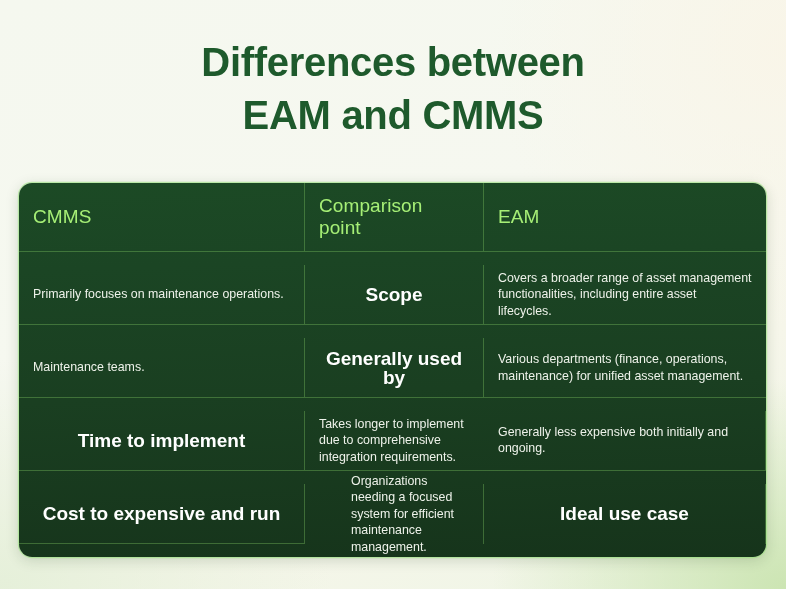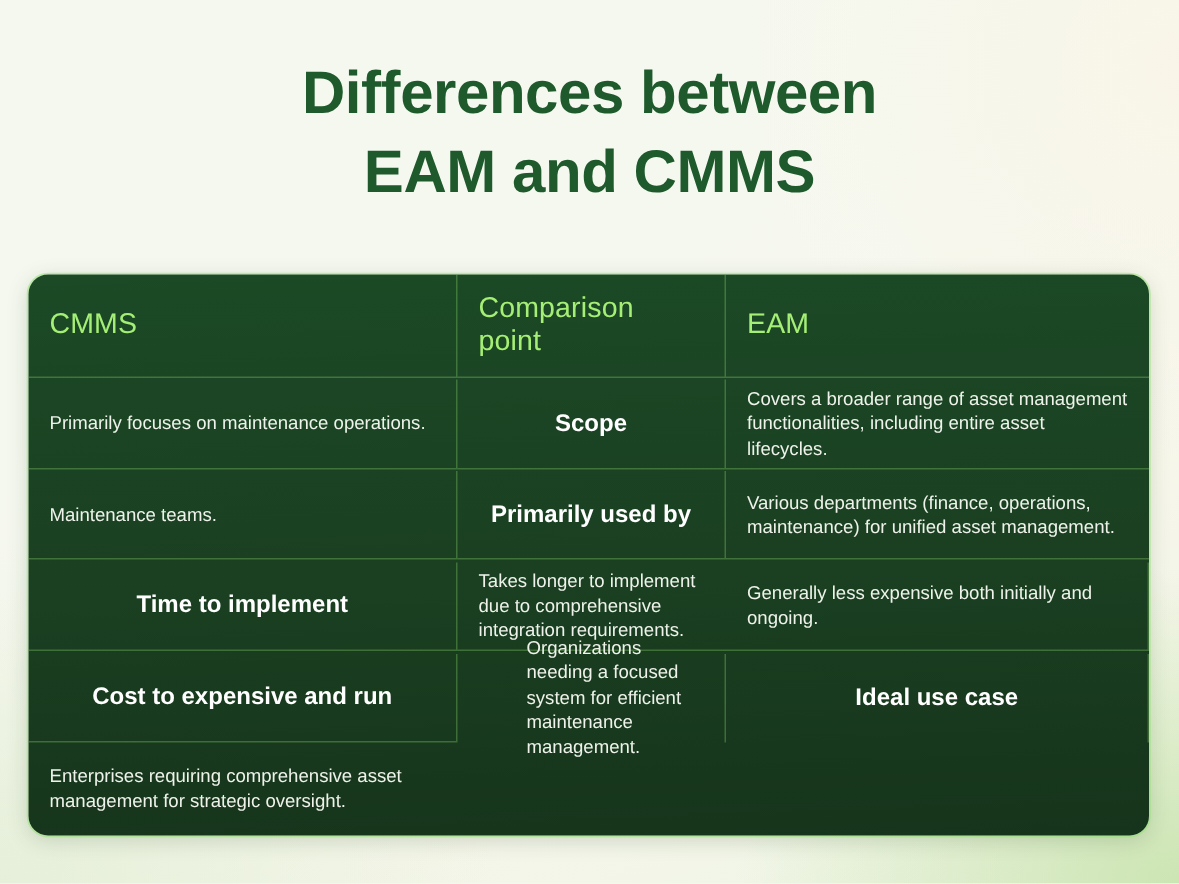--- a/index.html
+++ b/index.html
@@ -94,21 +94,21 @@
     line-height: 16.5px;
     color: #eef2ea;
     font-weight: normal;
   }
   .cell.center {
     align-items: center;
     text-align: center;
   }
   .cell.center .body-text {
     font-weight: bold;
-    font-size: 16px;
+    font-size: 19px;
     line-height: 19px;
     color: #ffffff;
   }
 </style>
 </head>
 <body>
 
 <div class="canvas">
 
   <div class="title-wrap">
@@ -136,21 +136,21 @@
         <span class="body-text">Scope</span>
       </div>
       <div class="cell body last-col">
         <span class="body-text">Covers a broader range of asset management functionalities, including entire asset lifecycles.</span>
       </div>
 
       <div class="cell body">
         <span class="body-text">Maintenance teams.</span>
       </div>
       <div class="cell body center">
-        <span class="body-text">Primarily used by</span>
+        <span class="body-text">Generally used by</span>
       </div>
       <div class="cell body last-col">
         <span class="body-text">Various departments (finance, operations, maintenance) for unified asset management.</span>
       </div>
 
       <div class="cell body center">
         <span class="body-text">Time to implement</span>
       </div>
       <div class="cell body last-col">
         <span class="body-text">Takes longer to implement due to comprehensive integration requirements.</span>
@@ -162,20 +162,17 @@
       <div class="cell body center">
         <span class="body-text">Cost to expensive and run</span>
       </div>
 
       <div class="cell body row-last-cell" style="border-bottom:none;padding-left:46px;">
         <span class="body-text">Organizations needing a focused system for efficient maintenance management.</span>
       </div>
       <div class="cell body center row-last-cell" style="border-bottom:none;">
         <span class="body-text">Ideal use case</span>
       </div>
-      <div class="cell body last-col row-last-cell" style="border-bottom:none;">
-        <span class="body-text">Enterprises requiring comprehensive asset management for strategic oversight.</span>
-      </div>
 
     </div>
   </div>
 
 </div>
 
 </body></html>

